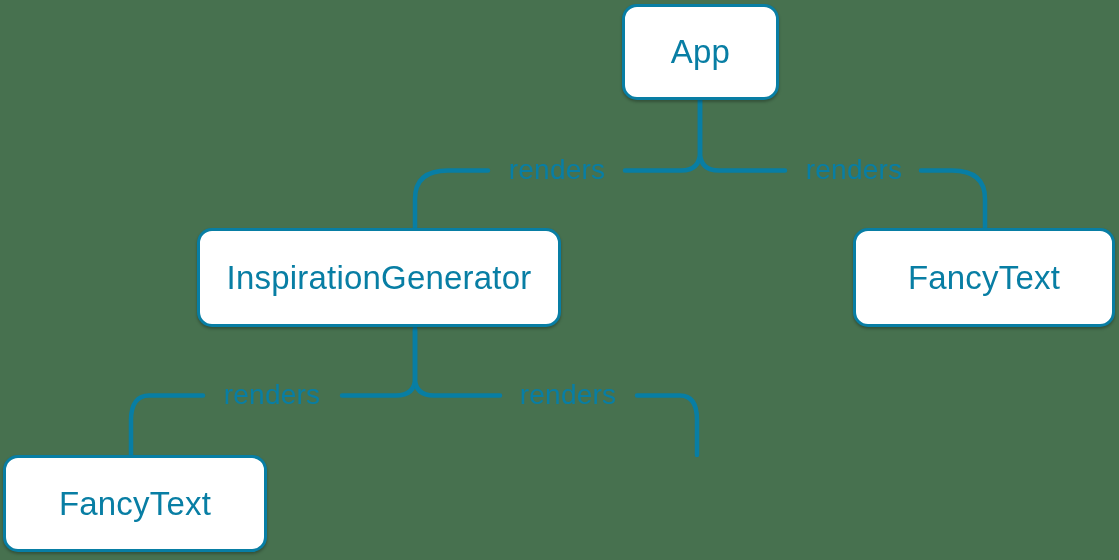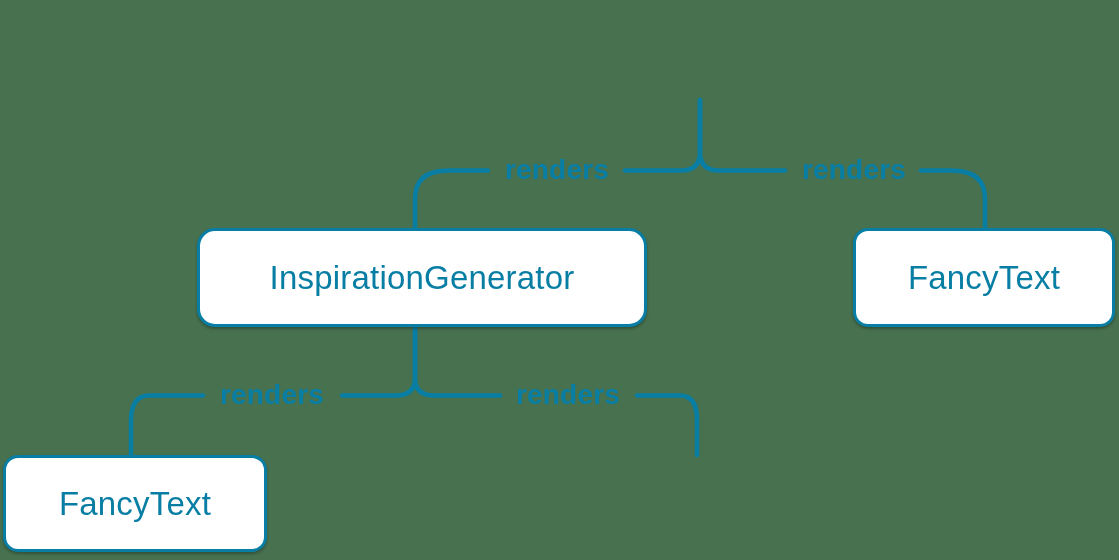--- a/index.html
+++ b/index.html
@@ -39,51 +39,54 @@
     box-sizing: border-box;
   }
   .node-label {
     color: #087ea4;
     font-size: 33px;
     font-weight: 500;
     letter-spacing: 0.2px;
     white-space: nowrap;
   }
   #node-app                  { left: 622px; top: 4px;   width: 157px; height: 96px; }
-  #node-inspiration-generator{ left: 197px; top: 228px; width: 450px; height: 99px; border-radius: 18px; }
+  #node-inspiration-generator{ left: 197px; top: 228px; width: 364px; height: 99px; }
   #node-fancy-text-top       { left: 853px; top: 228px; width: 262px; height: 99px; }
   #node-fancy-text-bottom    { left: 3px;   top: 455px; width: 264px; height: 97px; }
   #node-copyright            { left: 568px; top: 455px; width: 264px; height: 98px; }
 
   .edge-label {
     position: absolute;
     transform: translate(-50%, -50%);
     color: #087ea4;
     font-size: 28px;
-    font-weight: 700;
+    font-weight: 400;
     letter-spacing: 0.2px;
     white-space: nowrap;
   }
   #edge-label-app-ig        { left: 557px; top: 170px; }
   #edge-label-app-fancytext { left: 854px; top: 170px; }
   #edge-label-ig-fancytext  { left: 272px; top: 395px; }
   #edge-label-ig-copyright  { left: 568px; top: 395px; }
 </style>
 </head>
 <body>
 
 <div class="canvas">
 
   <svg class="edges-svg" viewBox="0 0 1119 560">
     <path d="M700 100 L700 152 C700 165 693 170.5 681 170.5 L625 170.5 M488 170.5 L448 170.5 C427 170.5 415 179 415 199 L415 228"></path>
     <path d="M700 100 L700 152 C700 165 707 170.5 719 170.5 L785 170.5 M921 170.5 L952 170.5 C973 170.5 985 179 985 199 L985 228"></path>
     <path d="M415 329 L415 378 C415 390 408 395.5 396 395.5 L342 395.5 M203 395.5 L149 395.5 C138 395.5 131 403 131 420 L131 455"></path>
     <path d="M415 329 L415 378 C415 390 422 395.5 434 395.5 L500 395.5 M637 395.5 L680 395.5 C691 395.5 697 403 697 420 L697 455"></path>
   </svg>
 
+  <div class="node" id="node-app">
+    <span class="node-label">App</span>
+  </div>
 
   <div class="node" id="node-inspiration-generator">
     <span class="node-label">InspirationGenerator</span>
   </div>
 
   <div class="node" id="node-fancy-text-top">
     <span class="node-label">FancyText</span>
   </div>
 
   <div class="node" id="node-fancy-text-bottom">

